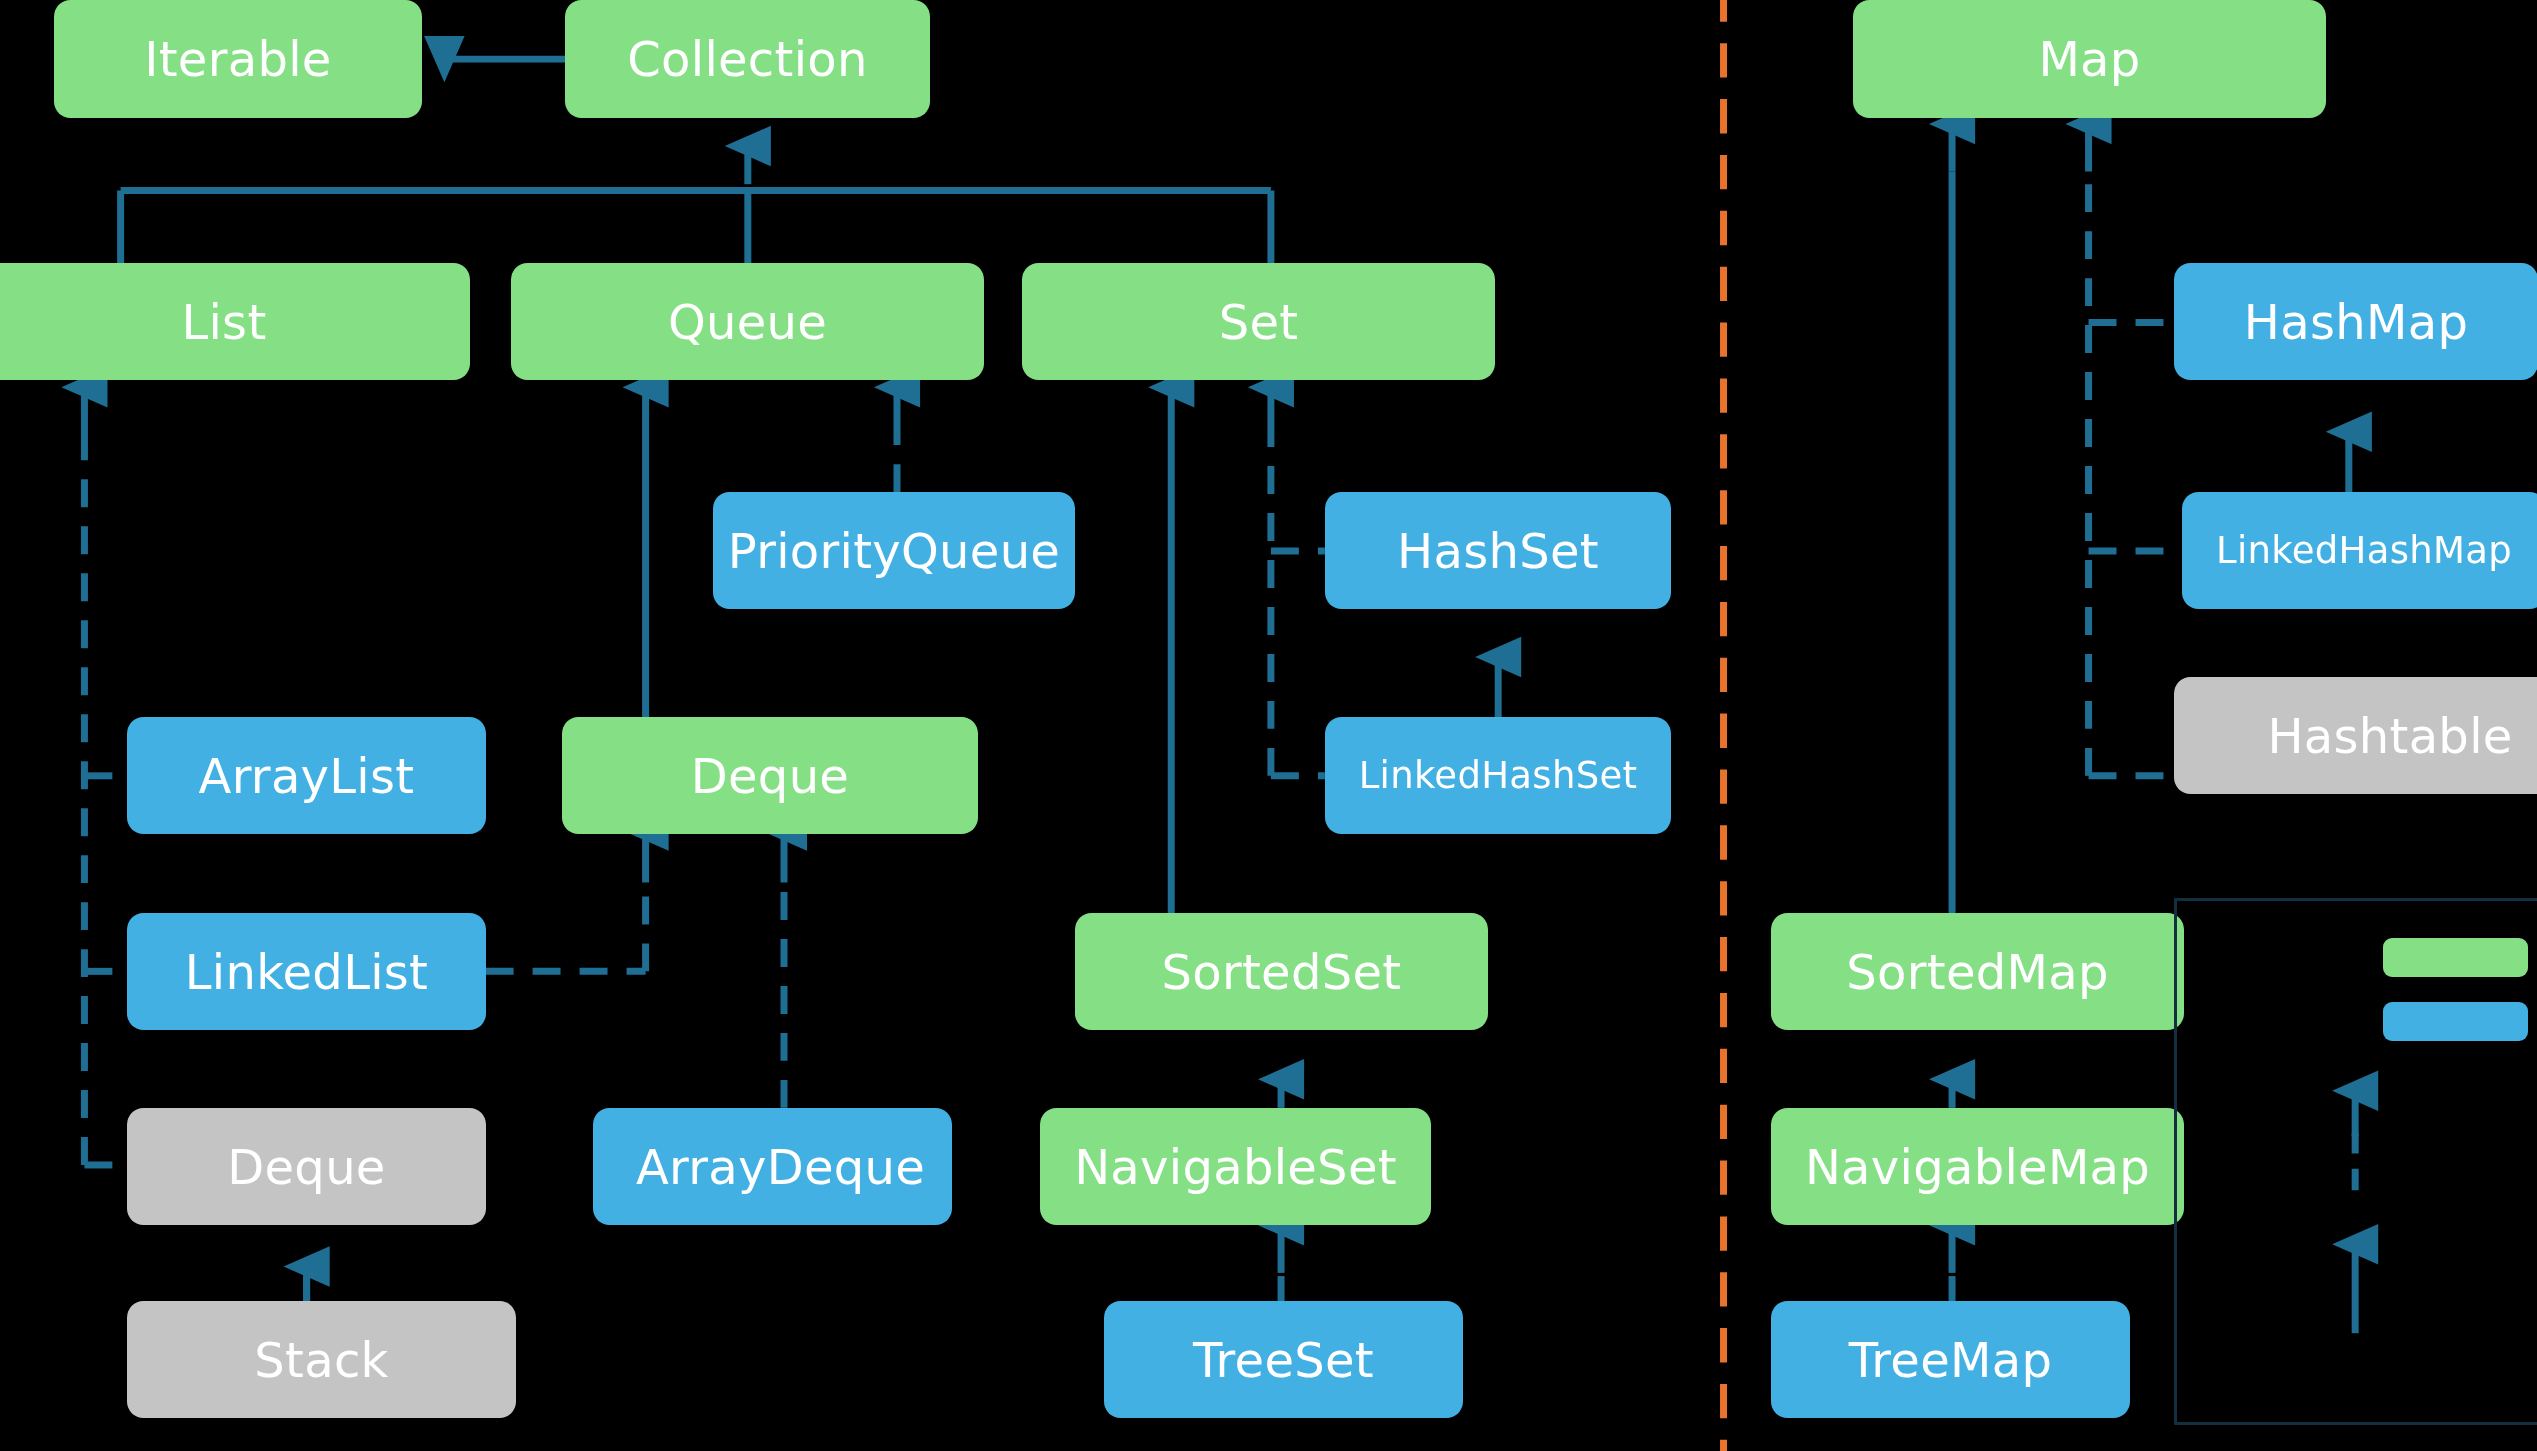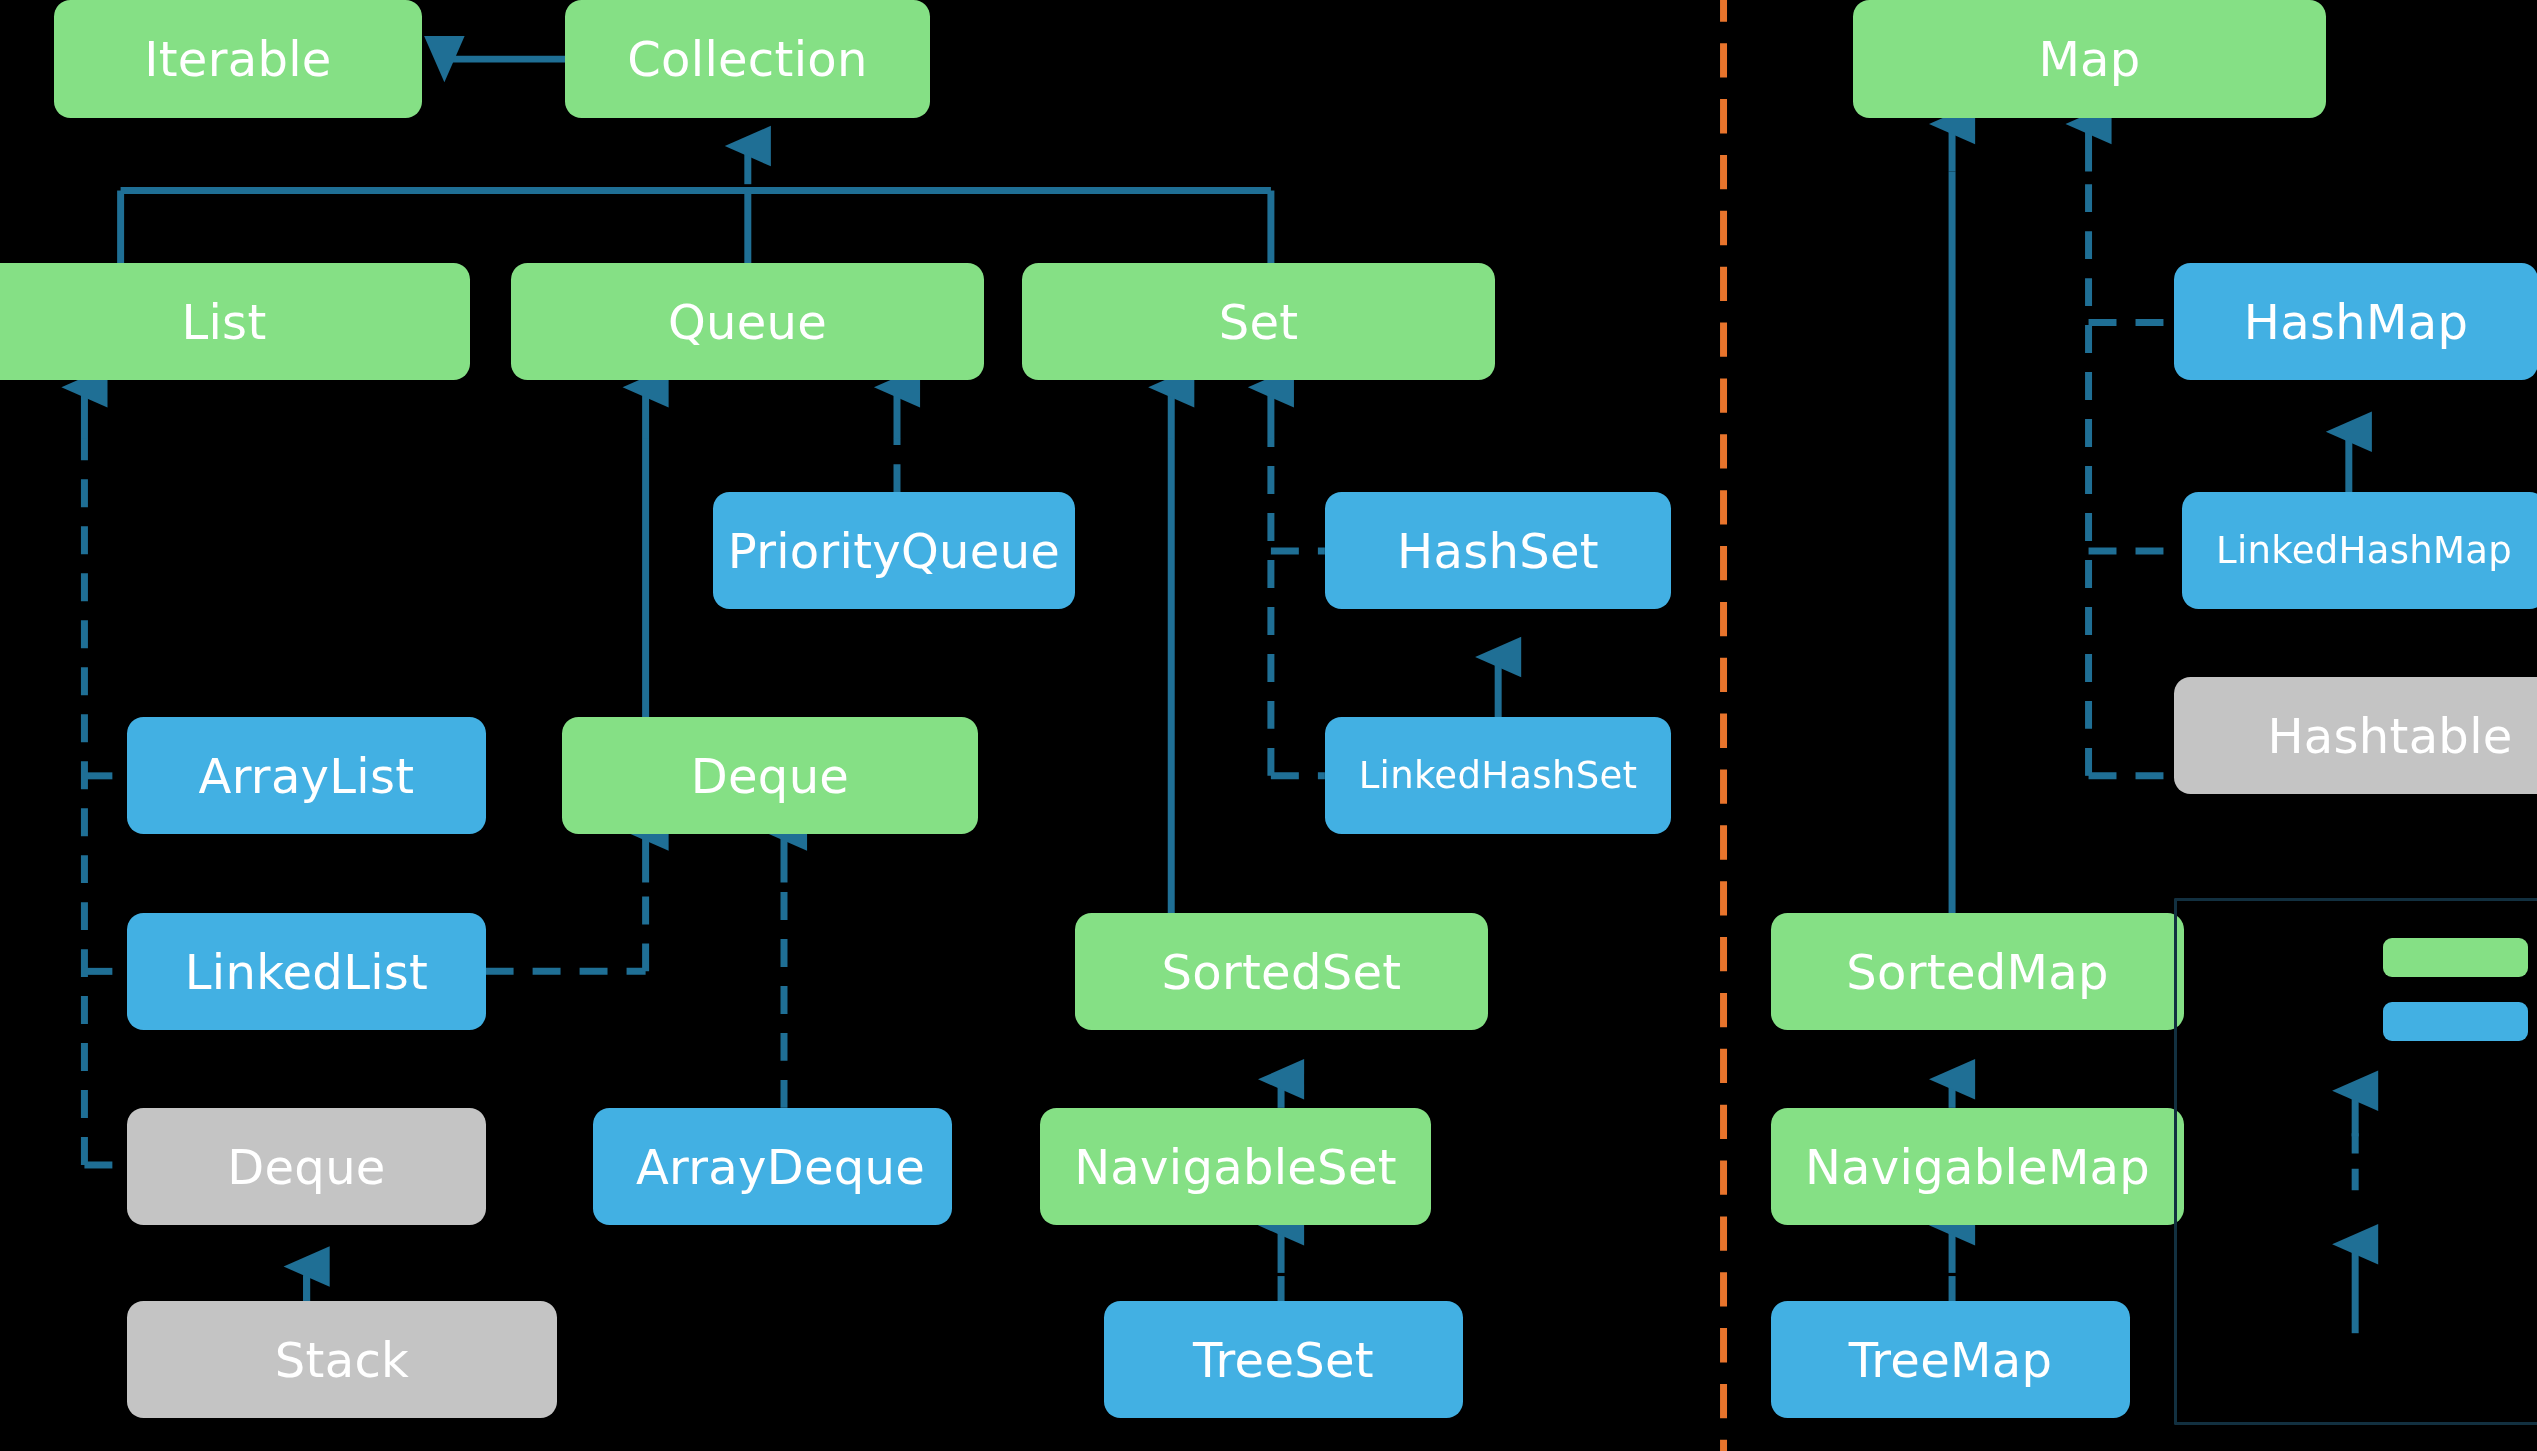--- a/index.html
+++ b/index.html
@@ -262,21 +262,21 @@
     </div>
 
   <div class="node iface" style="left:1040px;top:1108px;width:391px;height:117px;">
       <span>NavigableSet</span>
     </div>
 
   <div class="node iface" style="left:1771px;top:1108px;width:413px;height:117px;">
       <span>NavigableMap</span>
     </div>
 
-  <div class="node legacy" style="left:127px;top:1301px;width:430px;height:117px;">
+  <div class="node legacy" style="left:127px;top:1301px;width:389px;height:117px;">
       <span>Stack</span>
     </div>
 
   <div class="node impl" style="left:1104px;top:1301px;width:359px;height:117px;">
       <span>TreeSet</span>
     </div>
 
   <div class="node impl" style="left:1771px;top:1301px;width:359px;height:117px;">
       <span>TreeMap</span>
     </div>

